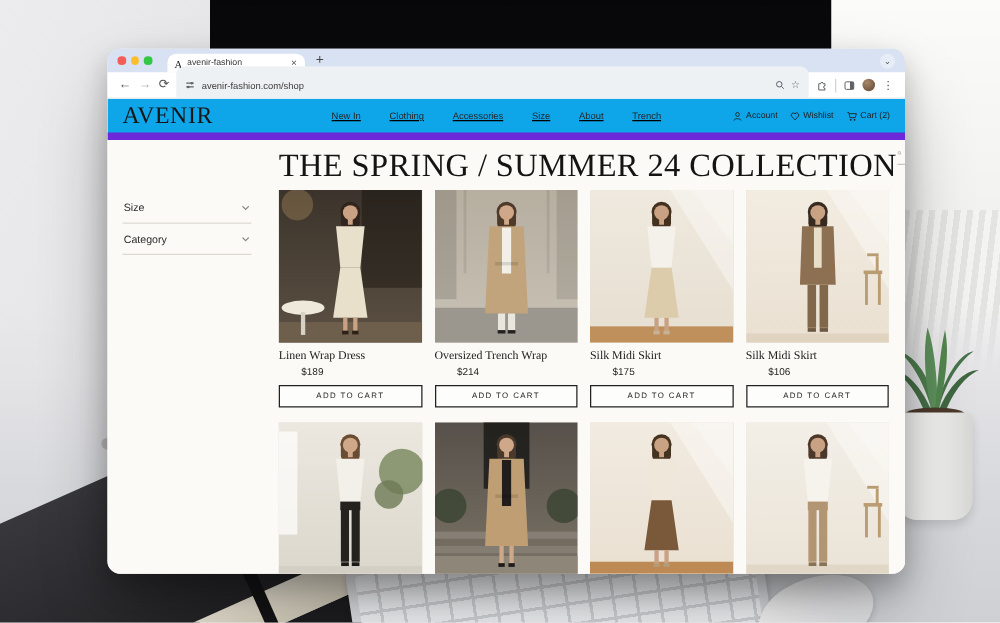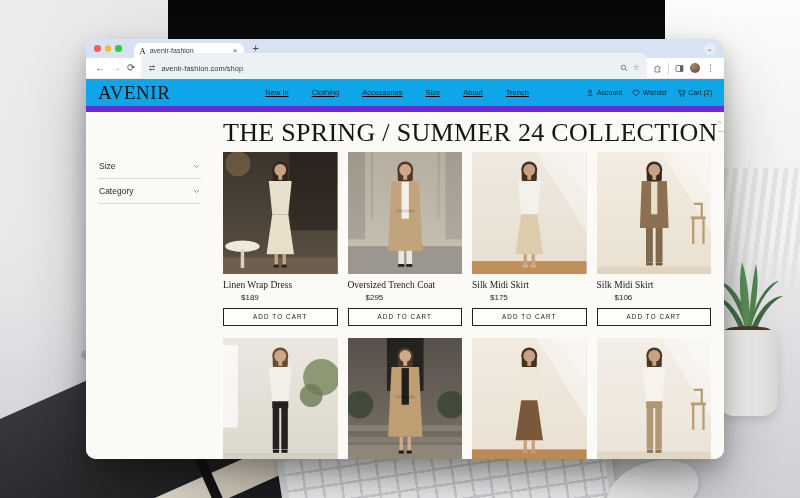--- a/index.html
+++ b/index.html
@@ -311,22 +311,22 @@
                 <circle cx="50" cy="17.5" r="5.2" fill="#cfa88a"></circle>
                 <polygon points="38,27 62,27 65,88 35,88" fill="#c2a47c"></polygon>
                 <polygon points="46.8,28 53.2,28 53.2,60 46.8,60" fill="#f1efe8"></polygon>
                 <rect x="42" y="52" width="16" height="2.4" fill="#000" opacity=".12"></rect>
                 <rect x="44" y="88" width="5" height="12" fill="#e9e6de"></rect>
                 <rect x="51" y="88" width="5" height="12" fill="#e9e6de"></rect>
                 <rect x="43.8" y="99.6" width="5.4" height="2.4" fill="#262220"></rect>
                 <rect x="50.8" y="99.6" width="5.4" height="2.4" fill="#262220"></rect>
                 <title>model in beige trench coat walking city street</title>
               </svg>
-            <div class="pname">Oversized Trench Coat</div>
-            <div class="pprice">$295</div>
+            <div class="pname">Oversized Trench Wrap</div>
+            <div class="pprice">$214</div>
             <button class="atc">ADD TO CART</button>
           </div>
           <div class="card">
             <svg class="pimg" viewBox="0 0 100 110" preserveAspectRatio="xMidYMid slice">
                 <defs>
                   <linearGradient id="g2" x1="0" y1="0" x2="0" y2="1">
                     <stop offset="0" stop-color="#efe9df"></stop>
                     <stop offset="1" stop-color="#e6ded0"></stop>
                   </linearGradient>
                 </defs>

